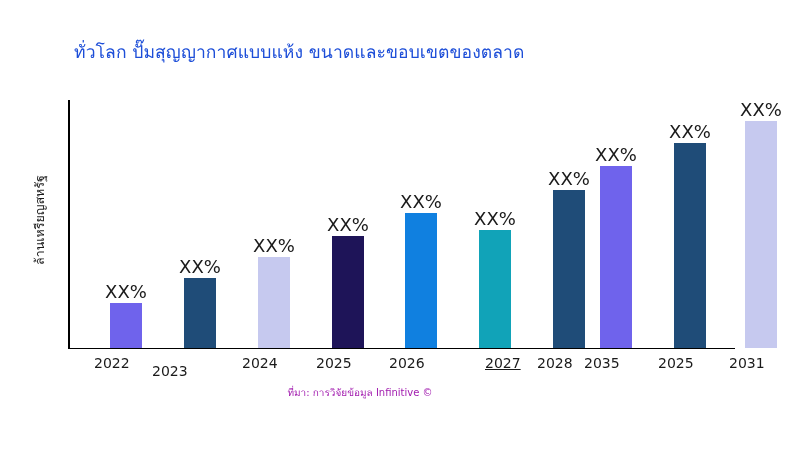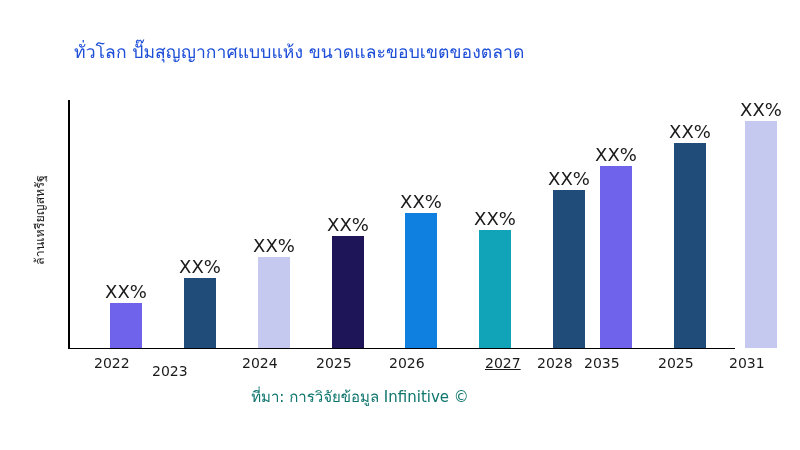--- a/index.html
+++ b/index.html
@@ -104,22 +104,22 @@
     white-space: nowrap;
   }
 
   
   .source {
     position: absolute;
     left: 0;
     top: 385px;
     width: 720px;
     text-align: center;
-    font-size: 15px;
-    color: #0f766e;
+    font-size: 10px;
+    color: #a21caf;
     white-space: nowrap;
   }
 </style>
 </head>
 <body>
 
 <div id="chart-root">
 
   <div class="chart-title">ทั่วโลก ปั๊มสุญญากาศแบบแห้ง ขนาดและขอบเขตของตลาด</div>
 

